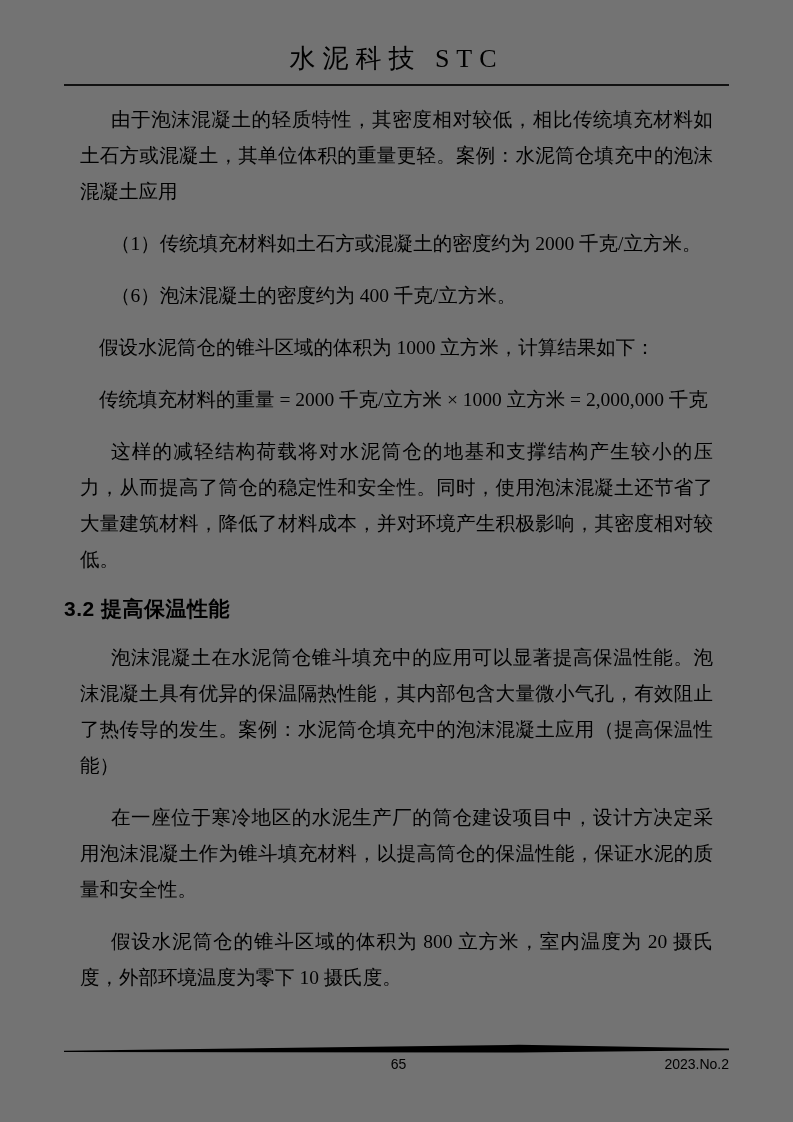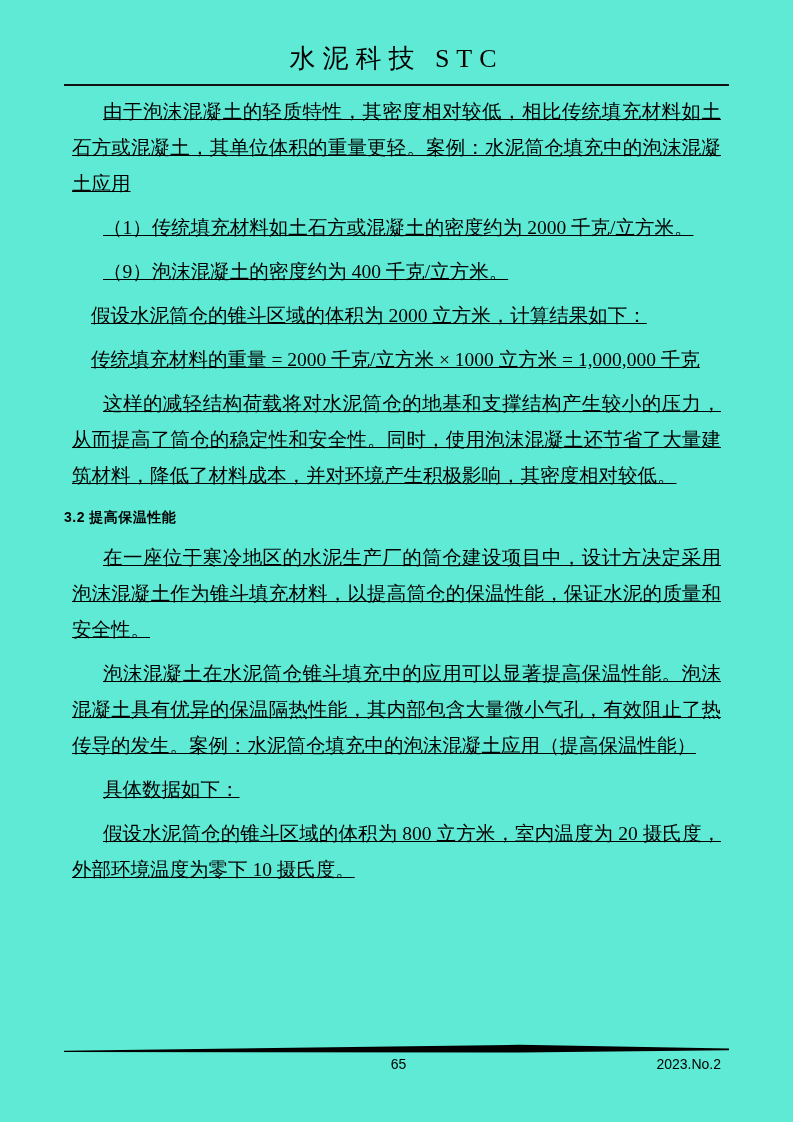--- a/index.html
+++ b/index.html
@@ -2,21 +2,21 @@
 <html><head>
 <meta charset="utf-8">
 <style>
   * { margin: 0; padding: 0; box-sizing: border-box; }
   html, body { background: #e8e8e8; }
   .page {
     position: relative;
     width: 793px;
     height: 1122px;
     margin: 0 auto;
-    background: #5eead4;
+    background: #737373;
     color: #000000;
     font-family: "Liberation Serif", "DejaVu Serif", serif;
     overflow: hidden;
   }
   .header { padding-top: 42px; }
   .journal-title {
     text-align: center;
     font-size: 26px;
     line-height: 34px;
     letter-spacing: 7px;
@@ -29,26 +29,26 @@
     height: 0;
   }
   .body-text {
     margin: 8px 64px 0 64px;
     width: 665px;
     font-size: 19.5px;
     line-height: 36px;
     text-align: justify;
     text-justify: inter-ideograph;
   }
-  .body-text p { margin: 8px; text-decoration: underline; }
+  .body-text p { margin: 16px; }
   .indent { text-indent: 31px; }
   .indent-sm { text-indent: 19px; }
   .section-heading {
     font-family: "Liberation Sans", "DejaVu Sans", sans-serif;
-    font-size: 14px;
+    font-size: 21px;
     font-weight: 700;
     line-height: 30px;
     text-align: left;
     text-indent: 0;
     letter-spacing: 0.5px;
   }
   .footer {
     position: absolute;
     left: 64px;
     top: 1044px;
@@ -64,45 +64,44 @@
     font-size: 14px;
     line-height: 18px;
   }
   .page-number {
     position: absolute;
     left: 4px; right: 0;
     text-align: center;
   }
   .issue-number {
     position: absolute;
-    right: 8px;
+    right: 0;
     text-align: right;
   }
 </style>
 </head>
 <body>
 
 <div class="page">
 
   <div class="header">
     <div class="journal-title">水泥科技 STC</div>
     <div class="header-rule"></div>
   </div>
 
   <div class="body-text">
     <p class="indent">由于泡沫混凝土的轻质特性，其密度相对较低，相比传统填充材料如土石方或混凝土，其单位体积的重量更轻。案例：水泥筒仓填充中的泡沫混凝土应用</p>
     <p class="indent">（1）传统填充材料如土石方或混凝土的密度约为 2000 千克/立方米。</p>
-    <p class="indent">（9）泡沫混凝土的密度约为 400 千克/立方米。</p>
-    <p class="indent-sm">假设水泥筒仓的锥斗区域的体积为 2000 立方米，计算结果如下：</p>
-    <p class="indent-sm">传统填充材料的重量 = 2000 千克/立方米 × 1000 立方米 = 1,000,000 千克</p>
+    <p class="indent">（6）泡沫混凝土的密度约为 400 千克/立方米。</p>
+    <p class="indent-sm">假设水泥筒仓的锥斗区域的体积为 1000 立方米，计算结果如下：</p>
+    <p class="indent-sm">传统填充材料的重量 = 2000 千克/立方米 × 1000 立方米 = 2,000,000 千克</p>
     <p class="indent">这样的减轻结构荷载将对水泥筒仓的地基和支撑结构产生较小的压力，从而提高了筒仓的稳定性和安全性。同时，使用泡沫混凝土还节省了大量建筑材料，降低了材料成本，并对环境产生积极影响，其密度相对较低。</p>
     <h2 class="section-heading">3.2 提高保温性能</h2>
+    <p class="indent">泡沫混凝土在水泥筒仓锥斗填充中的应用可以显著提高保温性能。泡沫混凝土具有优异的保温隔热性能，其内部包含大量微小气孔，有效阻止了热传导的发生。案例：水泥筒仓填充中的泡沫混凝土应用（提高保温性能）</p>
     <p class="indent">在一座位于寒冷地区的水泥生产厂的筒仓建设项目中，设计方决定采用泡沫混凝土作为锥斗填充材料，以提高筒仓的保温性能，保证水泥的质量和安全性。</p>
-    <p class="indent">泡沫混凝土在水泥筒仓锥斗填充中的应用可以显著提高保温性能。泡沫混凝土具有优异的保温隔热性能，其内部包含大量微小气孔，有效阻止了热传导的发生。案例：水泥筒仓填充中的泡沫混凝土应用（提高保温性能）</p>
-    <p class="indent">具体数据如下：</p>
     <p class="indent">假设水泥筒仓的锥斗区域的体积为 800 立方米，室内温度为 20 摄氏度，外部环境温度为零下 10 摄氏度。</p>
   </div>
 
   <div class="footer">
     <svg class="footer-bar" viewBox="0 0 665 10" preserveAspectRatio="none" aria-hidden="true">
       <path d="M0,6.8 L455,0.8 L665,4.6 L665,6.2 L455,8.4 L0,8.1 Z" fill="#000000"></path>
     </svg>
     <div class="footer-row">
       <span class="page-number">65</span>
       <span class="issue-number">2023.No.2</span>

